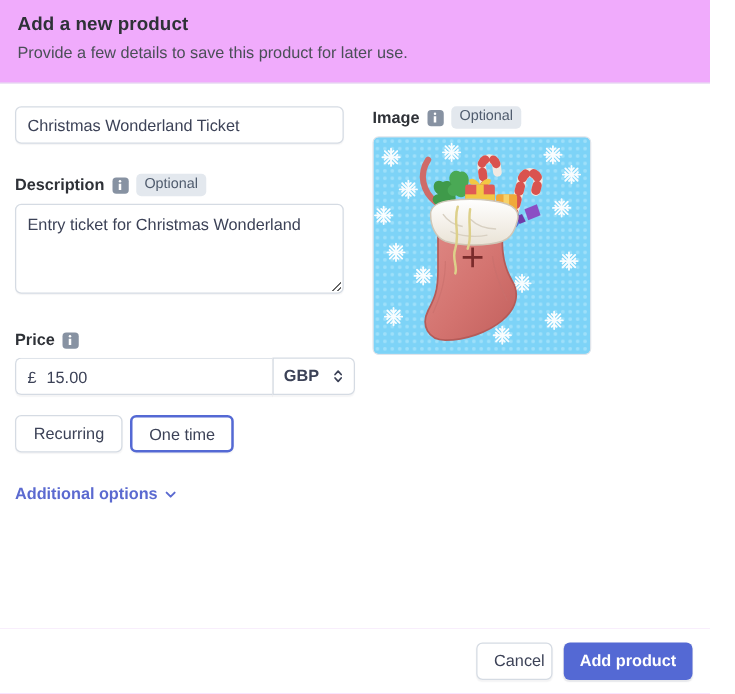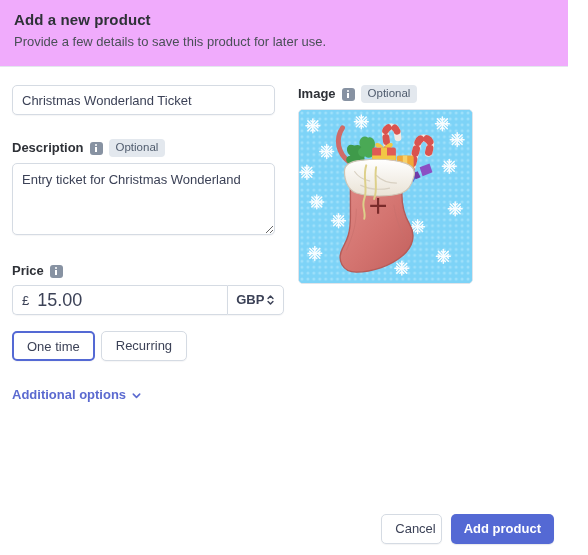--- a/index.html
+++ b/index.html
@@ -161,21 +161,21 @@
   }
   .currency-symbol {
     font-size: 13px;
     color: #3c4257;
     margin-right: 8px;
   }
   .price-input {
     border: none;
     outline: none;
     font-family: "Liberation Sans", sans-serif;
-    font-size: 18px;
+    font-size: 13px;
     color: #3c4257;
     background: transparent;
     width: 100%;
     padding: 0;
   }
   .currency-select {
     position: relative;
     width: 67px;
     border: 1px solid #d5dbe3;
     border-radius: 0 5px 5px 0;
@@ -352,22 +352,22 @@
               </svg>
             </span>
           </div>
         </div>
       </div>
 
       <div class="spacer-16"></div>
 
       
       <div class="seg-row">
+        <button class="seg-btn">Recurring</button>
         <button class="seg-btn selected">One time</button>
-        <button class="seg-btn">Recurring</button>
       </div>
 
       <div class="spacer-24"></div>
 
       
       <a class="addl-link">
         <span>Additional options</span>
         <span class="chevron-down">
           <svg viewBox="0 0 12 12" fill="none" stroke="currentColor" stroke-width="1.7" stroke-linecap="round" stroke-linejoin="round" width="11" height="11">
             <path d="M2.5 4.5 L6 8 L9.5 4.5"></path>

